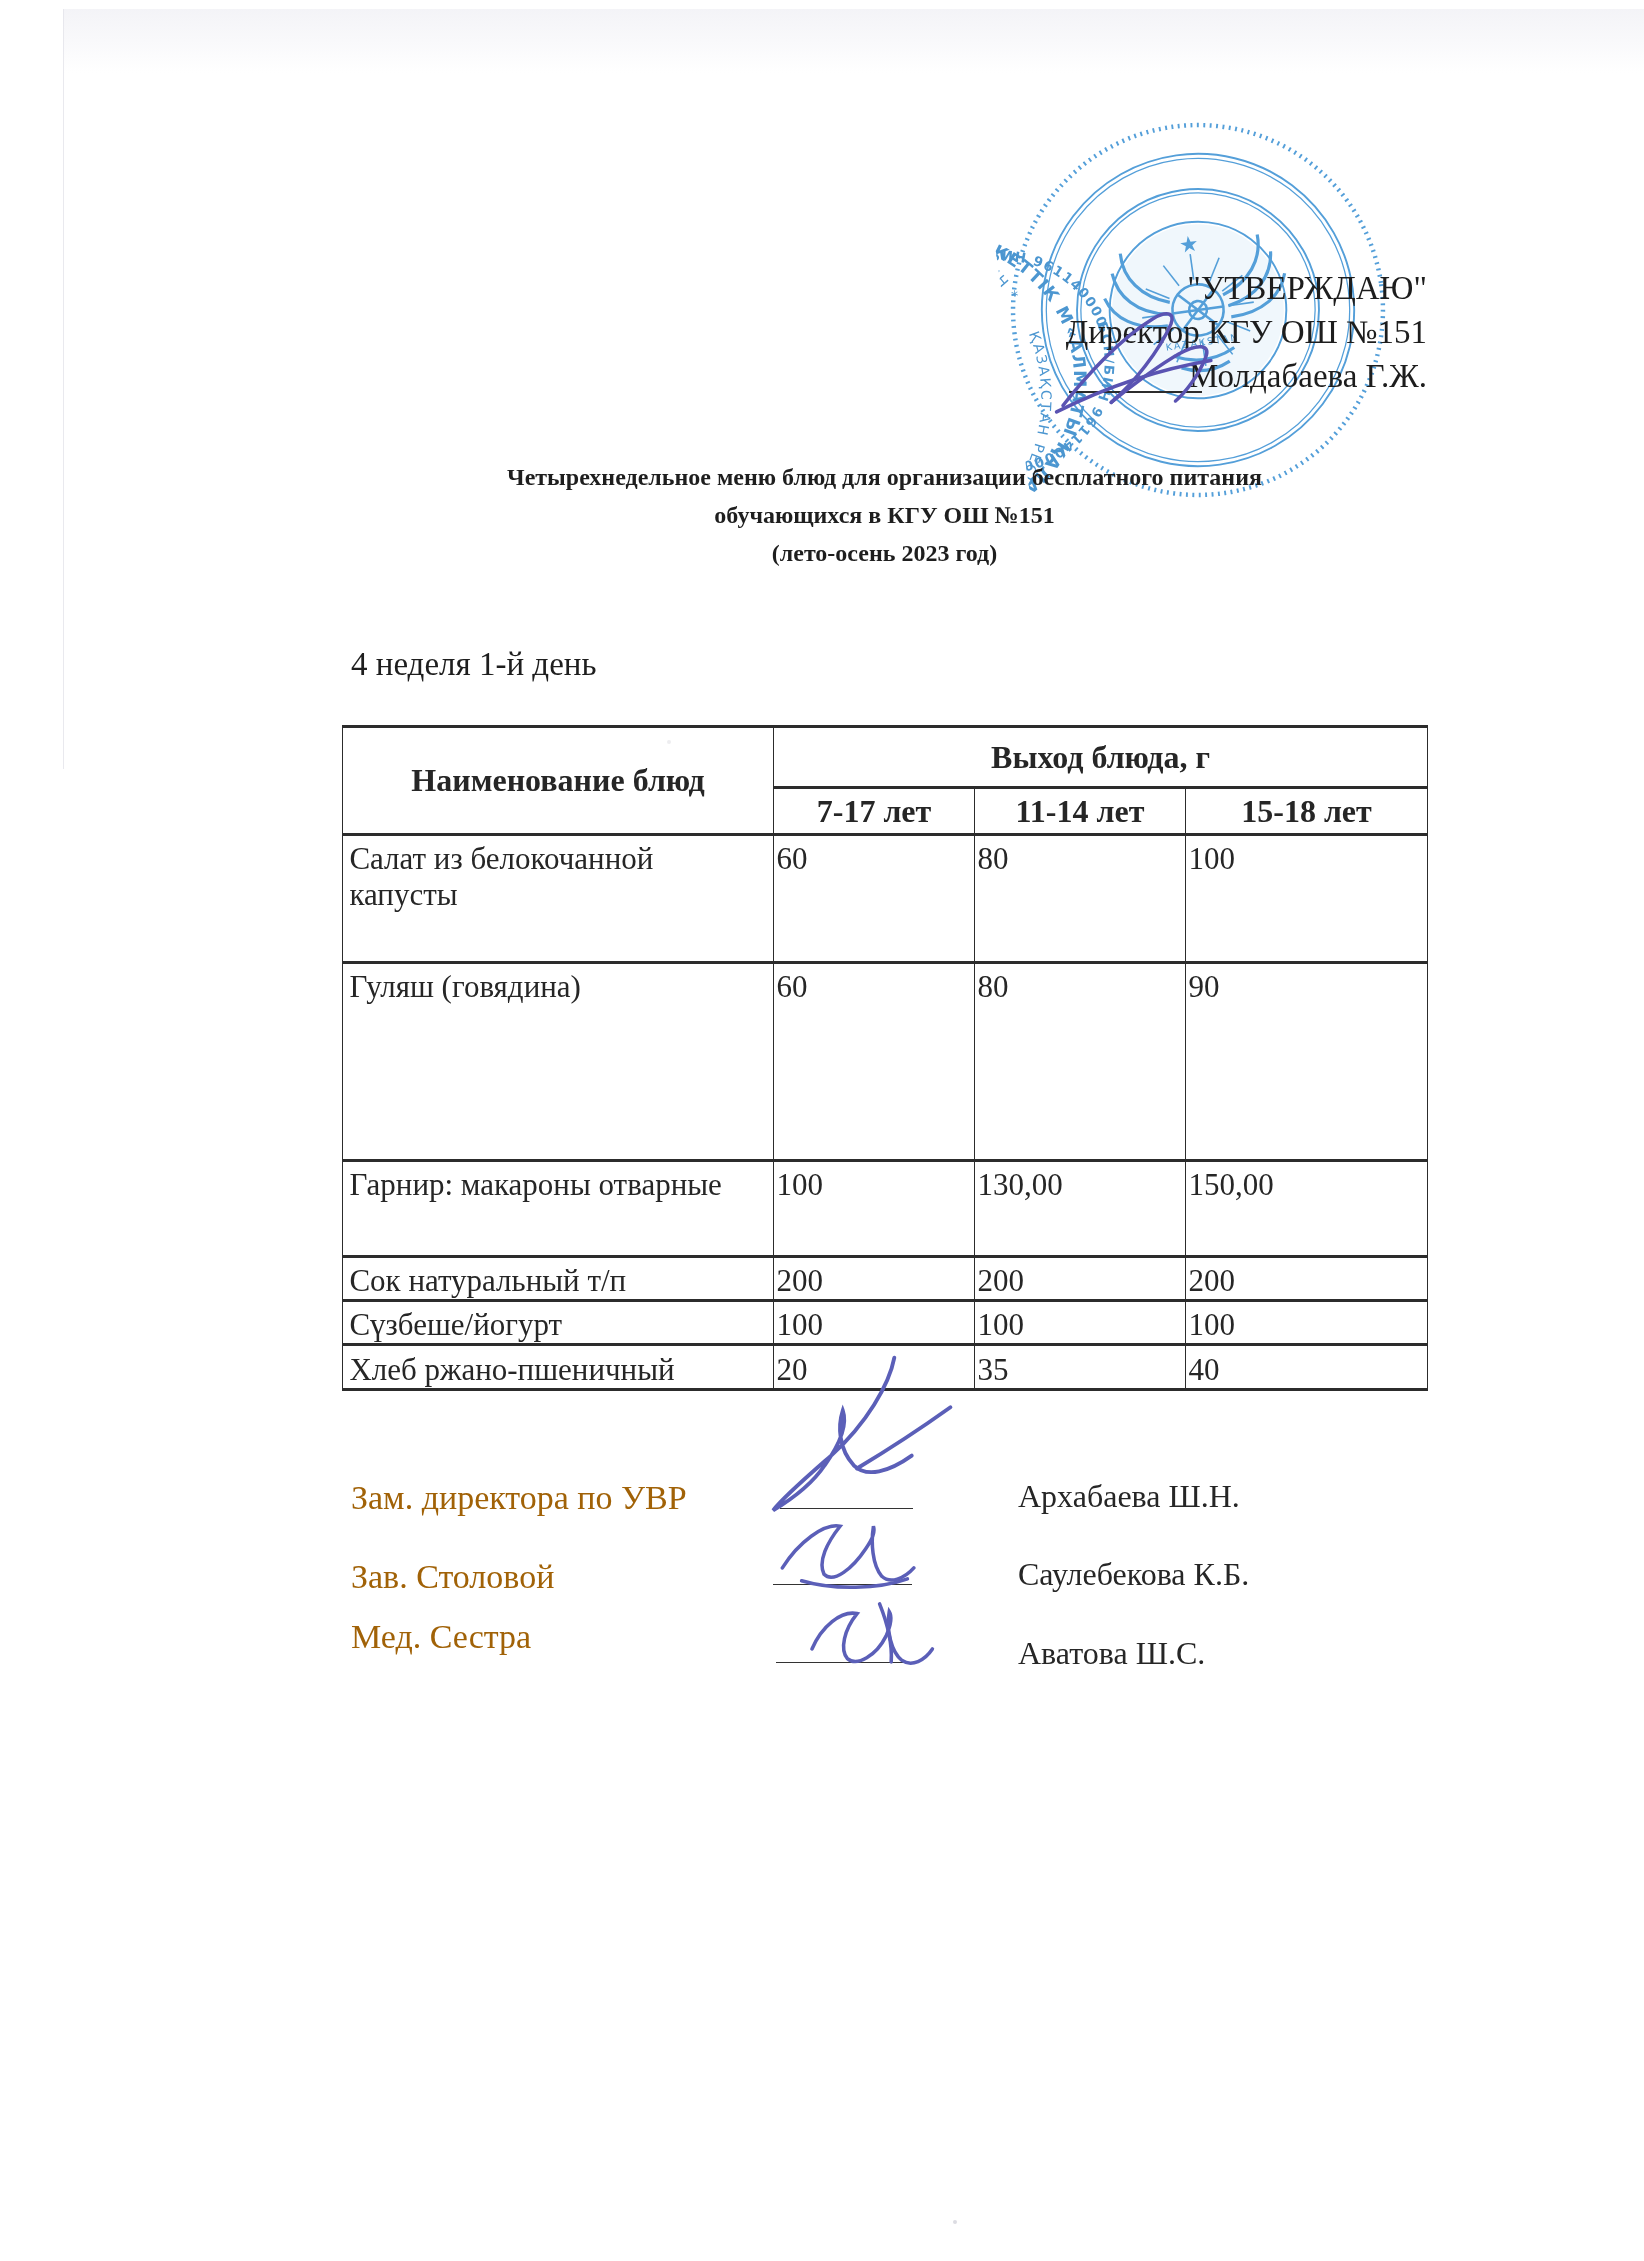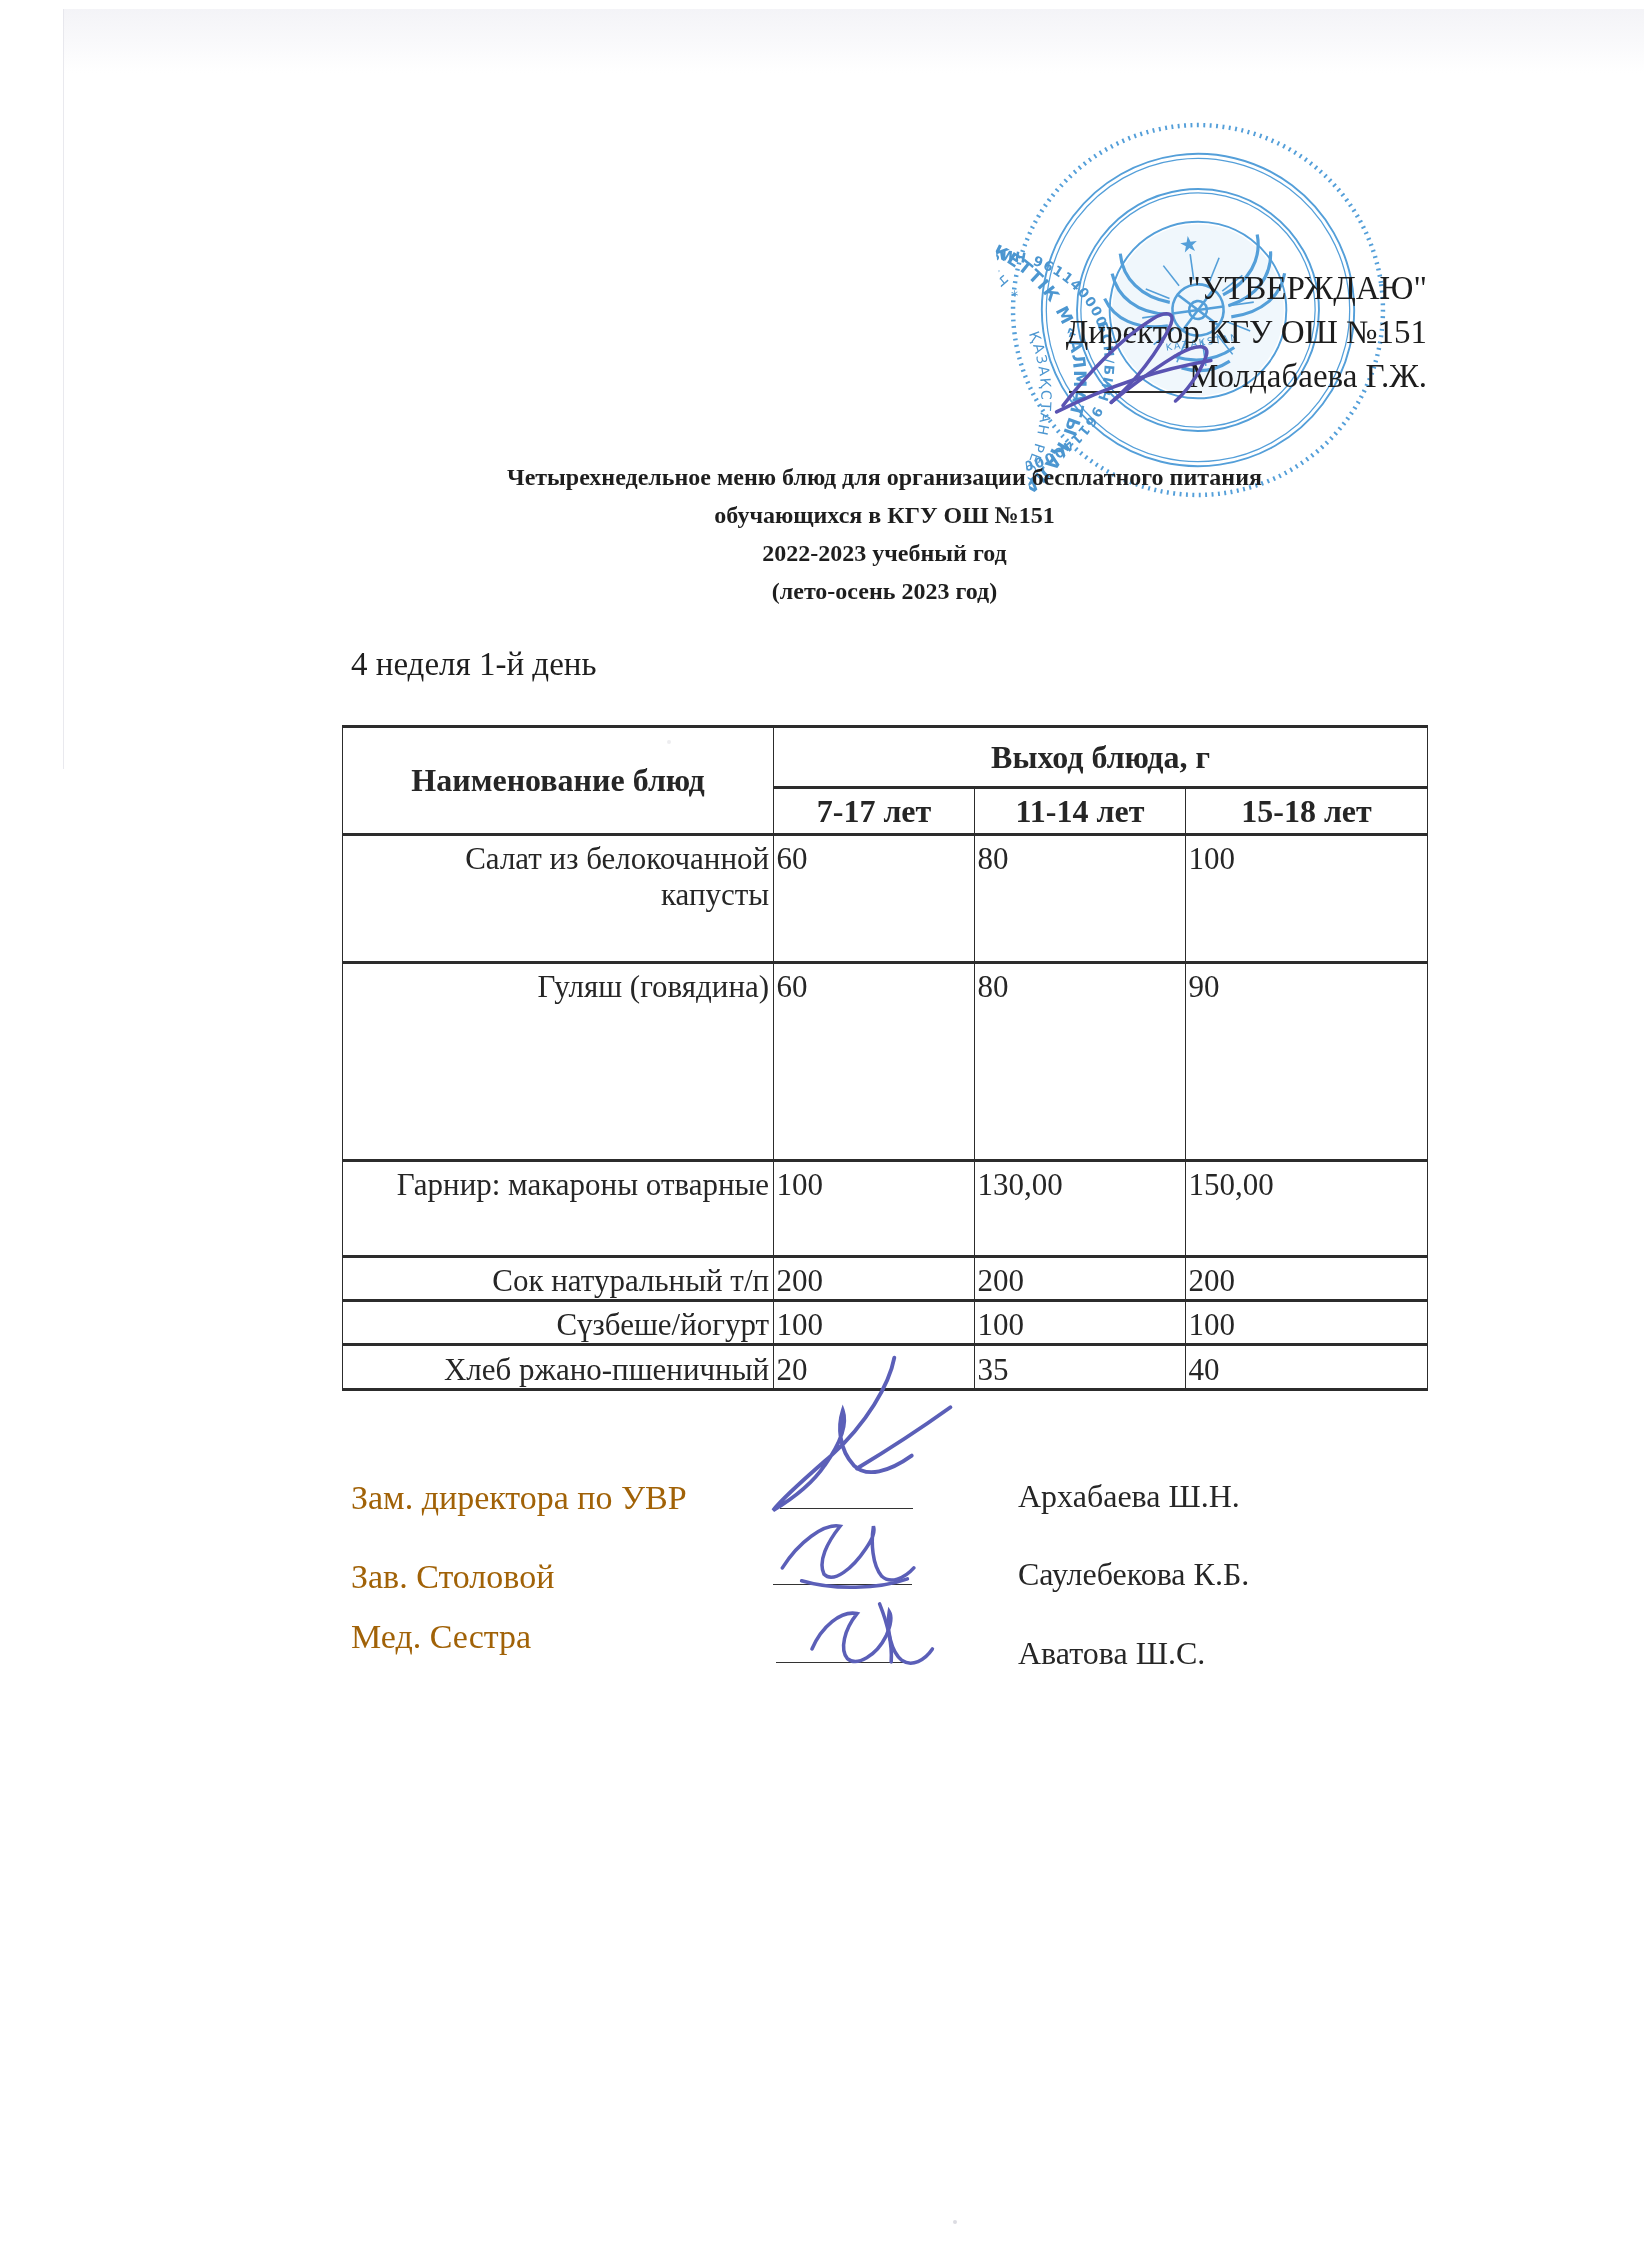--- a/index.html
+++ b/index.html
@@ -22,21 +22,21 @@
   .title{position:absolute;left:342px;top:458px;width:1085px;text-align:center;
     font-weight:bold;font-size:24px;line-height:38px;color:#1e1e1e;z-index:2;}
   .week{position:absolute;left:351px;top:646px;font-size:33px;font-weight:normal;color:#1e1e1e;}
   
   .menu-table{position:absolute;left:342px;top:725px;width:1085px;border-collapse:collapse;
     table-layout:fixed;font-size:31px;color:#262626;z-index:2;}
   .menu-table th,.menu-table td{
     border:1.9px solid #2c2c2c;border-top-width:3.2px;border-bottom-width:3.2px;
     overflow:hidden;}
   .menu-table th{font-weight:bold;font-size:32px;text-align:center;vertical-align:middle;padding:1.3px 3.9px;}
-  .menu-table td.dish{text-align:right;vertical-align:top;padding:5.2px 3.9px 0 6.4px;}
+  .menu-table td.dish{text-align:left;vertical-align:top;padding:5.2px 3.9px 0 6.4px;}
   .menu-table td.val{text-align:left;vertical-align:top;padding:5.2px 2.6px 0 2.6px;}
   
   .sig-label{position:absolute;left:351px;font-size:34px;color:#a16207;}
   .sig-name{position:absolute;left:1018px;font-size:32px;color:#262626;}
   .sig-line{position:absolute;border-top:1.9px solid #333333;height:0;z-index:2;}
 </style>
 </head>
 <body>
 
 <div class="page">
@@ -119,21 +119,20 @@
     <g fill="none" stroke="#5a53b2" stroke-width="5.5" stroke-linecap="round">
       <path d="M 60 175 C 95 130 150 70 200 40 C 220 28 235 30 228 48 C 210 90 170 140 135 170"></path>
       <path d="M 135 170 C 160 150 205 115 240 95 C 270 78 290 80 282 100 C 270 130 250 155 235 168"></path>
       <path d="M 50 185 C 120 150 200 120 290 105"></path>
     </g>
   </svg>
 
   <div class="title">
     <div>Четырехнедельное меню блюд для организации бесплатного питания</div>
     <div>обучающихся в КГУ ОШ №151</div>
-    <div>2022-2023 учебный год</div>
     <div>(лето-осень 2023 год)</div>
   </div>
 
   <div class="week">4 неделя 1-й день</div>
 
   <table class="menu-table">
     <colgroup>
       <col style="width:431px">
         <col style="width:201px">
         <col style="width:211px">

